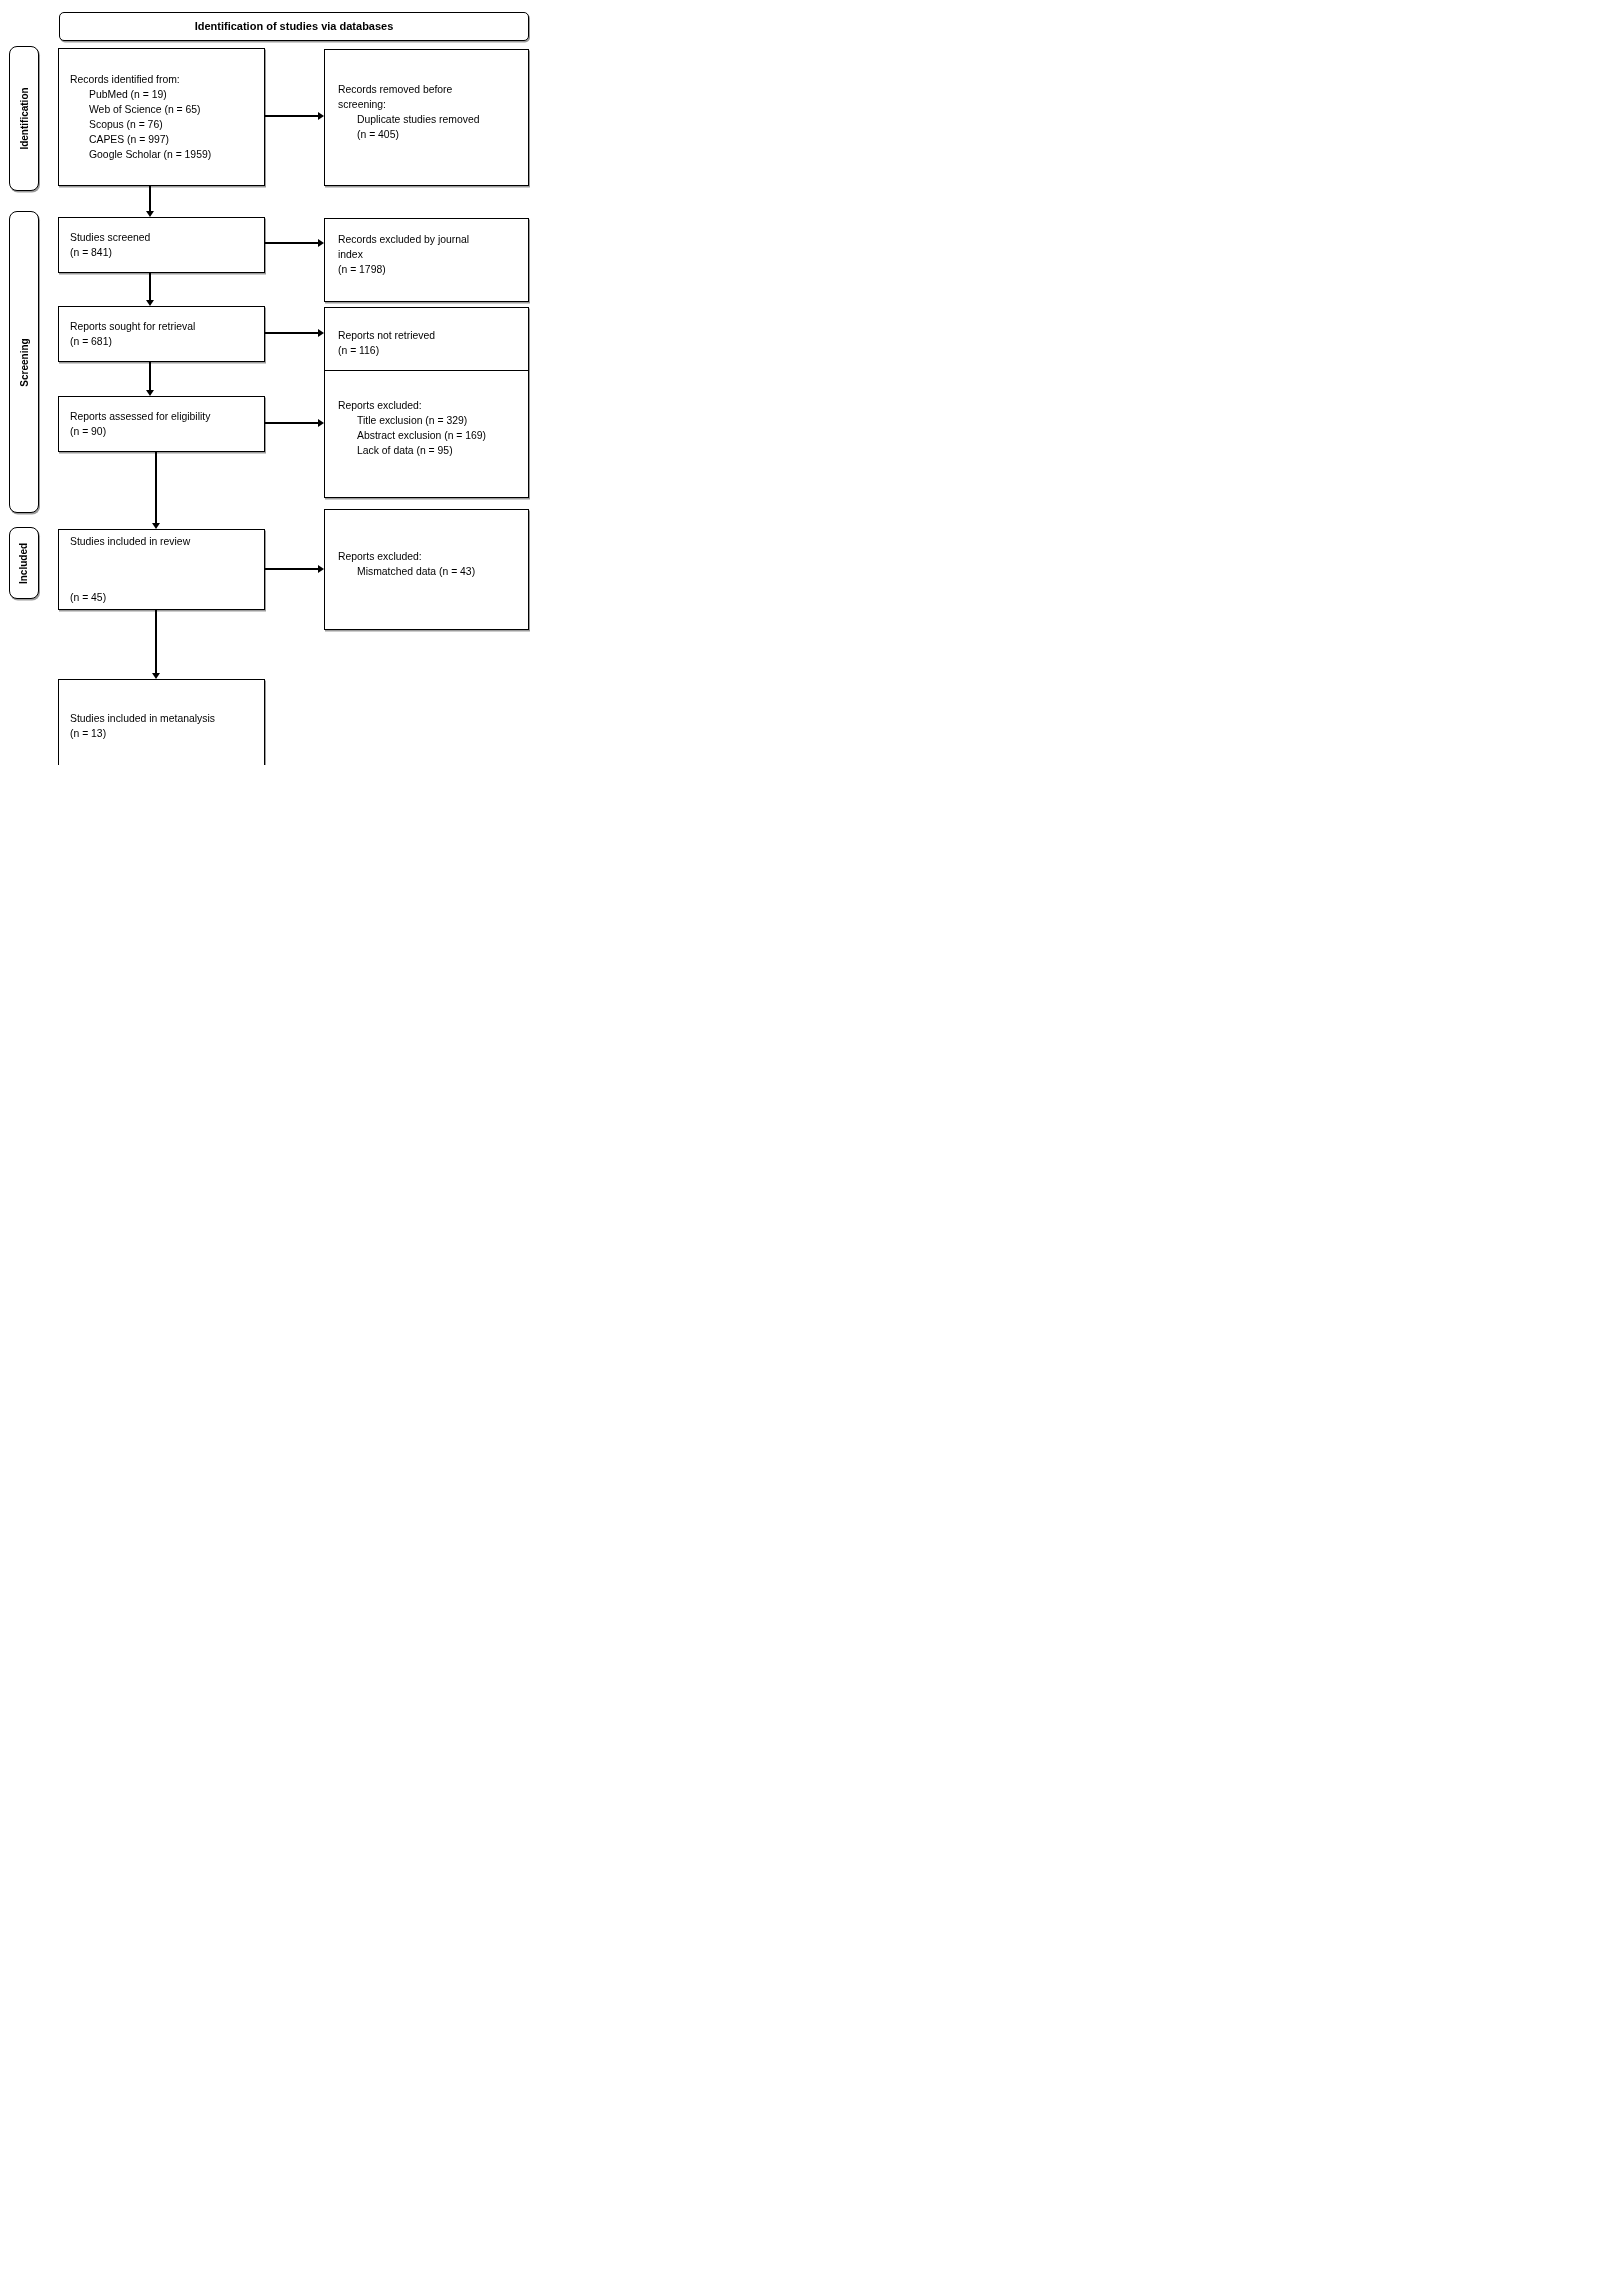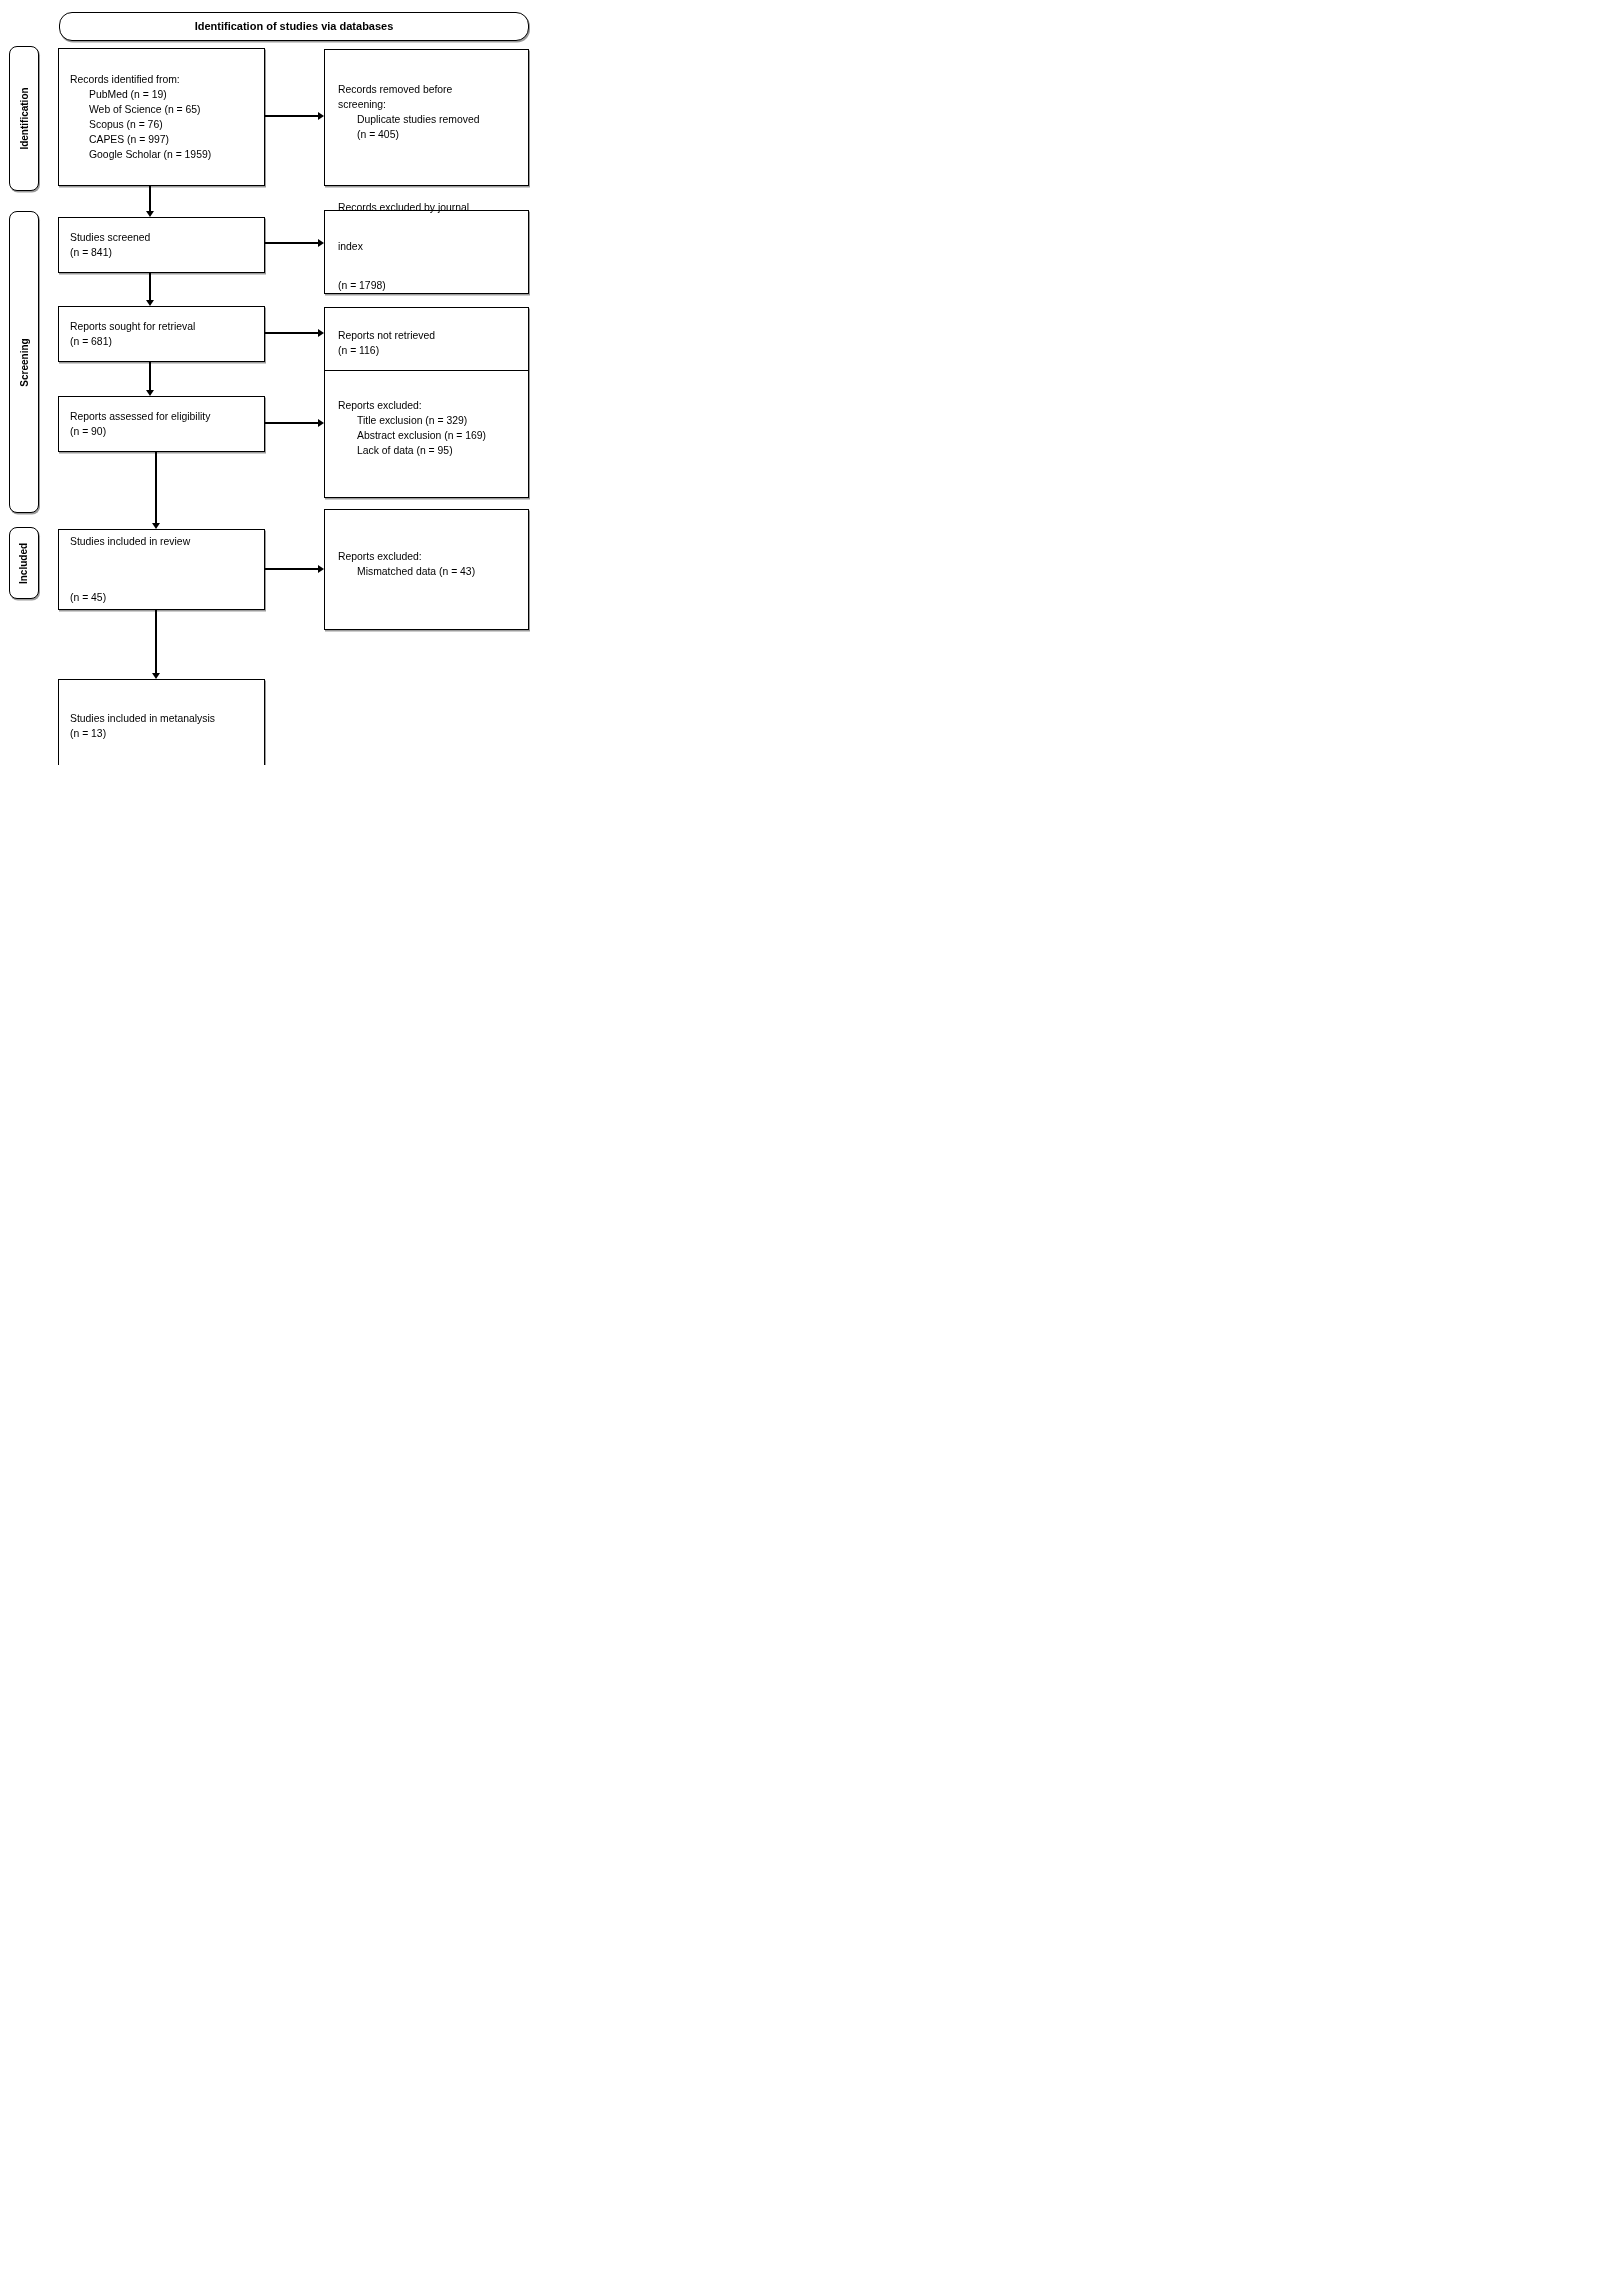--- a/index.html
+++ b/index.html
@@ -28,30 +28,30 @@
     font-size: 10.4px;
     line-height: 15px;
   }
   .box .line { white-space: nowrap; }
   .box .line.indent { padding-left: 19px; }
   .left-col  { left: 58px; width: 207px; padding: 4px 20px 4px 11px; }
   .right-col { left: 324px; width: 205px; padding: 4px 5px 16px 13px; }
 
   #title-box {
     left: 59px; top: 12px; width: 470px; height: 29px;
-    border-width: 1.5px; border-radius: 13px;
+    border-width: 1.5px; border-radius: 5px;
     align-items: center;
     font-weight: bold; font-size: 11px;
     padding: 0;
   }
 
   #b1 { top: 48px;  height: 138px; }
   #r1 { top: 49px; height: 137px; }
   #b2 { top: 217px; height: 56px; }
-  #r2 { top: 210px; height: 84px; gap: 24px; }
+  #r2 { top: 218px; height: 84px; }
   #b3 { top: 306px; height: 56px; }
   #r3 { top: 307px; height: 83px; }
   #b4 { top: 396px; height: 56px; }
   #r4 { top: 370px; height: 128px; }
   #b5 { top: 529px; height: 81px; justify-content: space-between; }
   #r5 { top: 509px; height: 121px; }
   #b6 { top: 679px; height: 94px; }
 
   
   .side-label {

